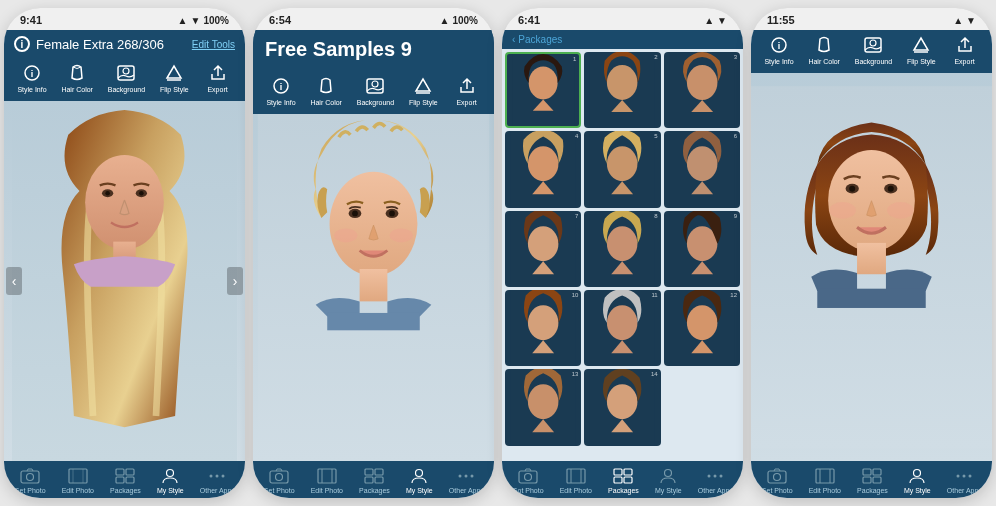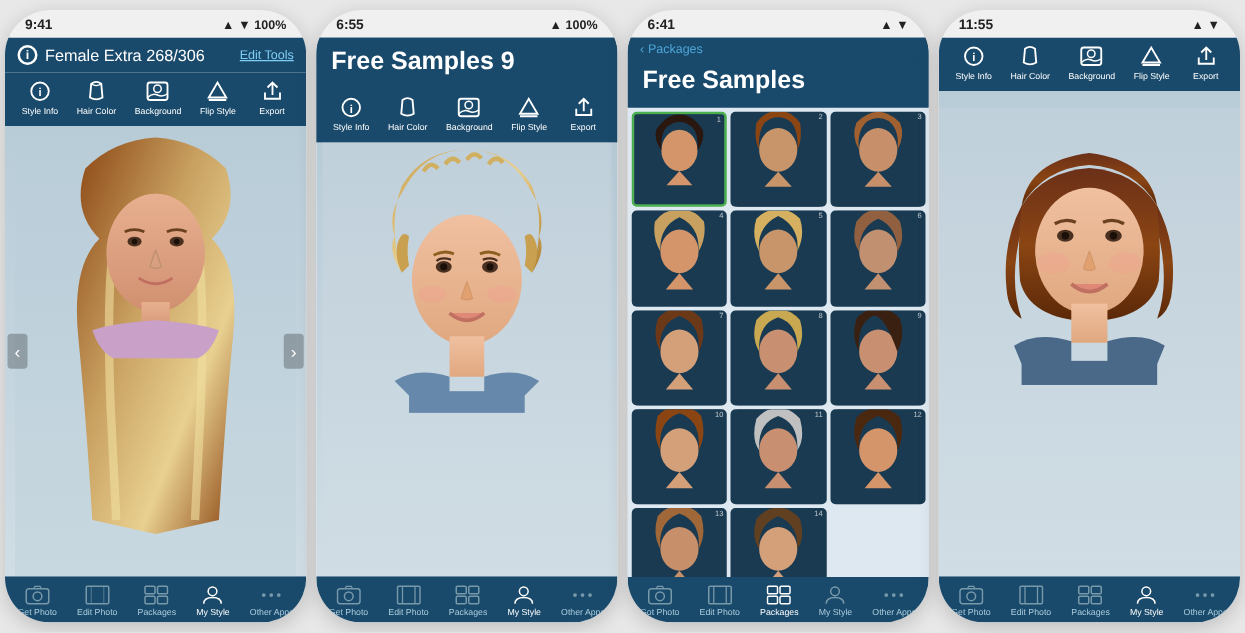--- a/index.html
+++ b/index.html
@@ -365,21 +365,21 @@
             </svg>
         </div>
         <span>Other Apps</span>
       </div>
     </div>
   </div>
 </div>
 
 <div class="phone">
   <div class="status-bar">
-    <span class="time">6:55</span>
+    <span class="time">6:54</span>
     <div class="status-icons">
       <span>▲</span>
       <span>100%</span>
     </div>
   </div>
   <div class="screen">
     <div class="packages-header">
       <div class="big-title">Free Samples 9</div>
       <div class="top-actions">
         <div class="top-action-item">
@@ -547,21 +547,20 @@
       <span>▲</span>
       <span>▼</span>
     </div>
   </div>
   <div class="screen" style="background:#dde8f0;">
     <div class="packages-header">
       <div class="back-btn">
         <span>‹</span>
         <span>Packages</span>
       </div>
-      <div class="big-title" style="padding-top:4px;">Free Samples</div>
     </div>
     <div class="grid-scroll">
       <div class="hair-grid">
 
         <div class="hair-cell selected">
           <svg width="100%" height="100%" viewBox="0 0 60 70" preserveAspectRatio="xMidYMid meet">
             <rect width="60" height="70" fill="#1a3a52"></rect>
             <ellipse cx="30" cy="28" rx="14" ry="16" fill="#d4956a"></ellipse>
             <path d="M16 28 Q15 15 20 10 Q30 2 40 10 Q45 15 44 28 Q50 20 48 12 Q40 0 30 0 Q20 0 12 12 Q10 20 16 28Z" fill="#2a1810"></path>
             <path d="M30 44 L20 55 L40 55 Z" fill="#d4956a"></path>

